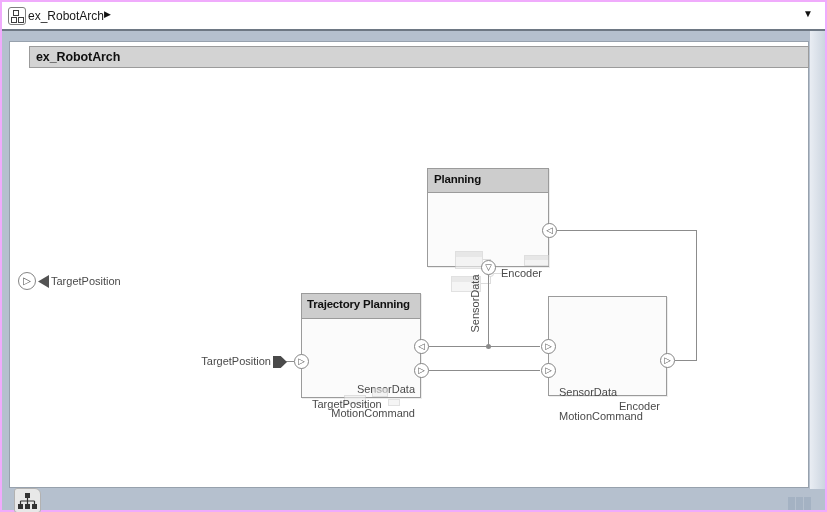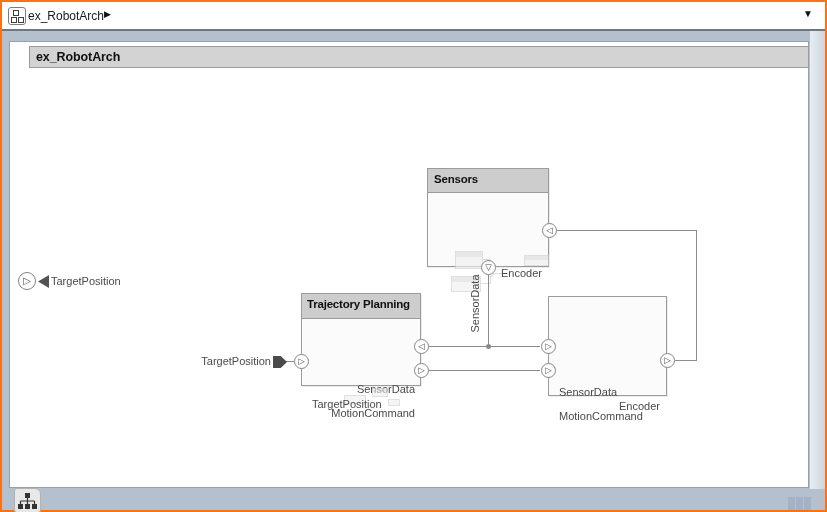--- a/index.html
+++ b/index.html
@@ -1,17 +1,17 @@
 <!DOCTYPE html>
 <html><head>
 <meta charset="utf-8">
 <style>
   html,body{margin:0;padding:0;}
   body{font-family:"Liberation Sans","DejaVu Sans",sans-serif;}
-  #screen{position:relative;width:827px;height:512px;background:#f97316;overflow:hidden;}
+  #screen{position:relative;width:827px;height:512px;background:#f0abfc;overflow:hidden;}
 
   
   .topbar{position:absolute;left:2px;top:2px;width:823px;height:27px;background:#ffffff;}
   .crumb-icon{position:absolute;left:6px;top:5px;width:16px;height:16px;border:1px solid #7d7d7d;border-radius:3px;background:#fff;}
   .crumb-icon .sq{position:absolute;width:4px;height:4px;border:1px solid #3f3f3f;background:#fff;}
   .crumb-title{position:absolute;left:26px;top:7px;font-size:12px;color:#1a1a1a;}
   .crumb-caret{position:absolute;left:102px;top:7px;font-size:9px;color:#111;}
   .view-dd{position:absolute;right:12px;top:6px;font-size:10px;color:#111;}
   .divider{position:absolute;left:2px;top:29px;width:823px;height:2px;background:#6e7884;}
   .workspace{position:absolute;left:2px;top:31px;width:823px;height:479px;background:#b5c0ce;}
@@ -85,21 +85,21 @@
       <div class="hline" style="left:419px;top:328px;width:111px;"></div>
       <div class="hline" style="left:665px;top:318px;width:22px;"></div>
       <div class="vline" style="left:686px;top:188px;height:131px;"></div>
       <div class="hline" style="left:547px;top:188px;width:140px;"></div>
       <div class="hline" style="left:276px;top:319px;width:8px;"></div>
 
       <div class="vtext">SensorData</div>
 
       <div class="block" style="left:417px;top:126px;width:122px;height:99px;">
         <div class="bh">
-          <span class="t">Sensors</span>
+          <span class="t">Planning</span>
         </div>
         <div class="pv">
           <span class="pvb" style="left:27px;top:82px;width:28px;height:18px;">
               <span class="cap"></span>
             </span>
           <span class="pvb" style="left:23px;top:107px;width:30px;height:16px;">
               <span class="cap"></span>
             </span>
           <span class="pvl" style="left:55px;top:90px;width:8px;height:1px;"></span>
           <span class="pvl" style="left:62px;top:90px;width:1px;height:13px;"></span>
@@ -113,21 +113,21 @@
         </div>
         <div class="plabel pr" style="left:14px;top:98px;">Encoder</div>
       </div>
       <div class="pc" style="left:532px;top:181px;">
           <span>◁</span>
         </div>
       <div class="pc" style="left:471px;top:218px;">
           <span>▽</span>
         </div>
 
-      <div class="block" style="left:291px;top:251px;width:120px;height:93px;">
+      <div class="block" style="left:291px;top:251px;width:120px;height:105px;">
         <div class="bh" style="height:25px;">
           <span class="t" style="left:5px;">Trajectory Planning</span>
         </div>
         <div class="pv">
           <span class="pvb" style="left:42px;top:101px;width:22px;height:9px;"></span>
           <span class="pvb" style="left:70px;top:94px;width:16px;height:9px;">
               <span class="cap" style="height:3px;"></span>
             </span>
           <span class="pvb" style="left:86px;top:105px;width:12px;height:7px;"></span>
         </div>

